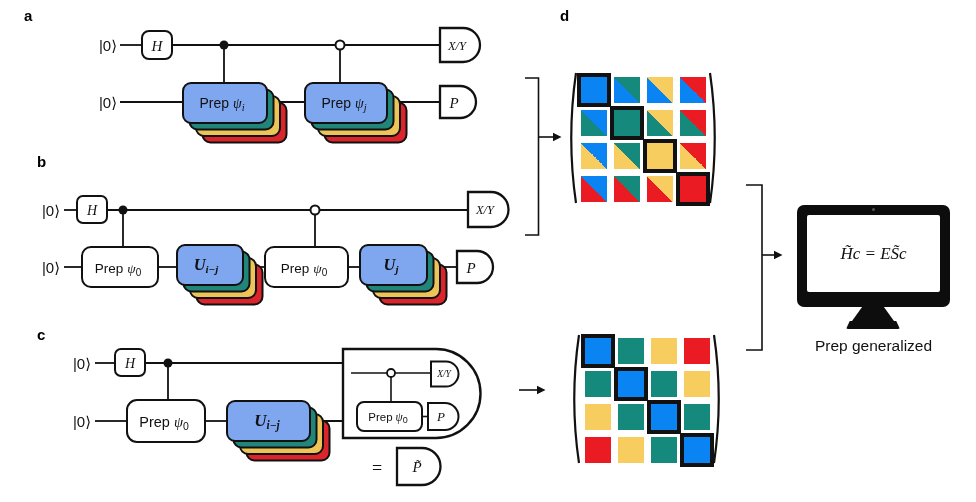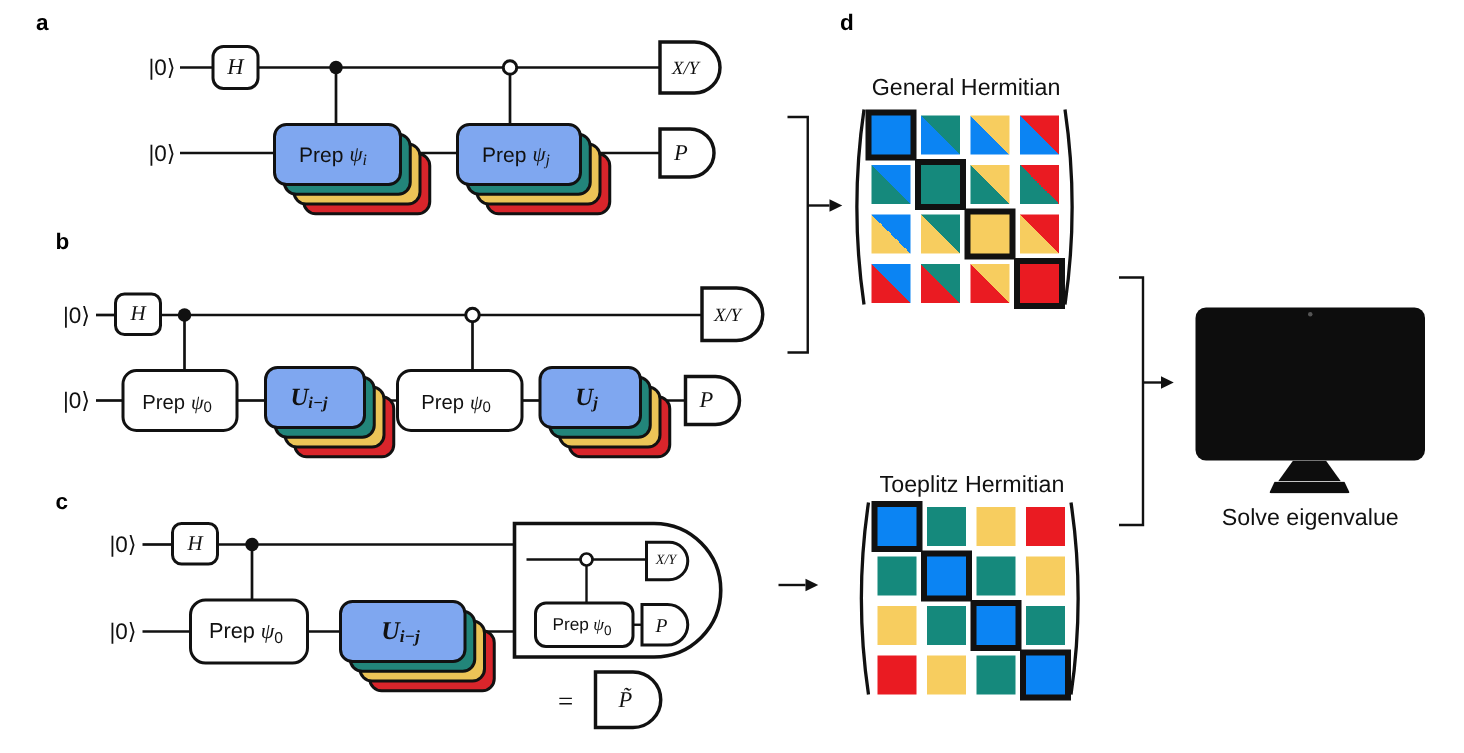--- a/index.html
+++ b/index.html
@@ -173,21 +173,20 @@
       <line x1="538.5" y1="137" x2="553" y2="137"></line>
       <line x1="519" y1="390" x2="537" y2="390"></line>
       <path d="M746,185 H762 V350 H746"></path>
       <line x1="762" y1="255" x2="774" y2="255"></line>
     </g>
     <path d="M553,132.8 L561.5,137 L553,141.2 Z" fill="#111"></path>
     <path d="M537,385.8 L545.5,390 L537,394.2 Z" fill="#111"></path>
     <path d="M774,250.8 L782.5,255 L774,259.2 Z" fill="#111"></path>
   </svg>
 
-  <div class="mat-title" style="left:561px;top:50px;width:166px;">General Hermitian</div>
   <div class="paren" style="left:565px;top:71px;">
     <svg width="13" height="134">
         <path d="M11,2 Q1.5,67 11,132" stroke="#111" stroke-width="2.2" fill="none"></path>
       </svg>
   </div>
   <div class="mgrid" style="left:581px;top:77px;">
       <div class="mcell diag" style="background: rgb(11, 132, 243);"></div>
       <div class="mcell" style="background: linear-gradient(to left bottom, rgb(21, 137, 124) 0px, rgb(21, 137, 124) 50%, rgb(11, 132, 243) 50%, rgb(11, 132, 243) 100%);"></div>
       <div class="mcell" style="background: linear-gradient(to left bottom, rgb(247, 205, 95) 0px, rgb(247, 205, 95) 50%, rgb(11, 132, 243) 50%, rgb(11, 132, 243) 100%);"></div>
       <div class="mcell" style="background: linear-gradient(to left bottom, rgb(234, 27, 34) 0px, rgb(234, 27, 34) 50%, rgb(11, 132, 243) 50%, rgb(11, 132, 243) 100%);"></div>
@@ -203,21 +202,20 @@
       <div class="mcell" style="background: linear-gradient(to left bottom, rgb(21, 137, 124) 0px, rgb(21, 137, 124) 50%, rgb(234, 27, 34) 50%, rgb(234, 27, 34) 100%);"></div>
       <div class="mcell" style="background: linear-gradient(to left bottom, rgb(247, 205, 95) 0px, rgb(247, 205, 95) 50%, rgb(234, 27, 34) 50%, rgb(234, 27, 34) 100%);"></div>
       <div class="mcell diag" style="background: rgb(234, 27, 34);"></div>
     </div>
   <div class="paren" style="left:708px;top:71px;">
     <svg width="13" height="134">
         <path d="M2,2 Q11.5,67 2,132" stroke="#111" stroke-width="2.2" fill="none"></path>
       </svg>
   </div>
 
-  <div class="mat-title" style="left:563px;top:315px;width:170px;">Toeplitz Hermitian</div>
   <div class="paren" style="left:568px;top:333px;">
     <svg width="13" height="132">
         <path d="M11,2 Q1.5,66 11,130" stroke="#111" stroke-width="2.2" fill="none"></path>
       </svg>
   </div>
   <div class="mgrid" style="left:585px;top:338px;">
       <div class="mcell diag" style="background: rgb(11, 132, 243);"></div>
       <div class="mcell" style="background: rgb(21, 137, 124);"></div>
       <div class="mcell" style="background: rgb(247, 205, 95);"></div>
       <div class="mcell" style="background: rgb(234, 27, 34);"></div>
@@ -235,20 +233,23 @@
       <div class="mcell diag" style="background: rgb(11, 132, 243);"></div>
     </div>
   <div class="paren" style="left:712px;top:333px;">
     <svg width="13" height="132">
         <path d="M2,2 Q11.5,66 2,130" stroke="#111" stroke-width="2.2" fill="none"></path>
       </svg>
   </div>
 
   <div class="monitor-frame">
     <div class="monitor-cam"></div>
+    <div class="monitor-screen">
+      <span class="equation">H̃c = ES̃c</span>
+    </div>
   </div>
   <div class="monitor-neck"></div>
   <div class="monitor-base"></div>
   <div class="monitor-caption">
-    <div>Solve eigenvalue</div>
+    <div>Prep generalized</div>
   </div>
 
 </div>
 
 </body></html>

